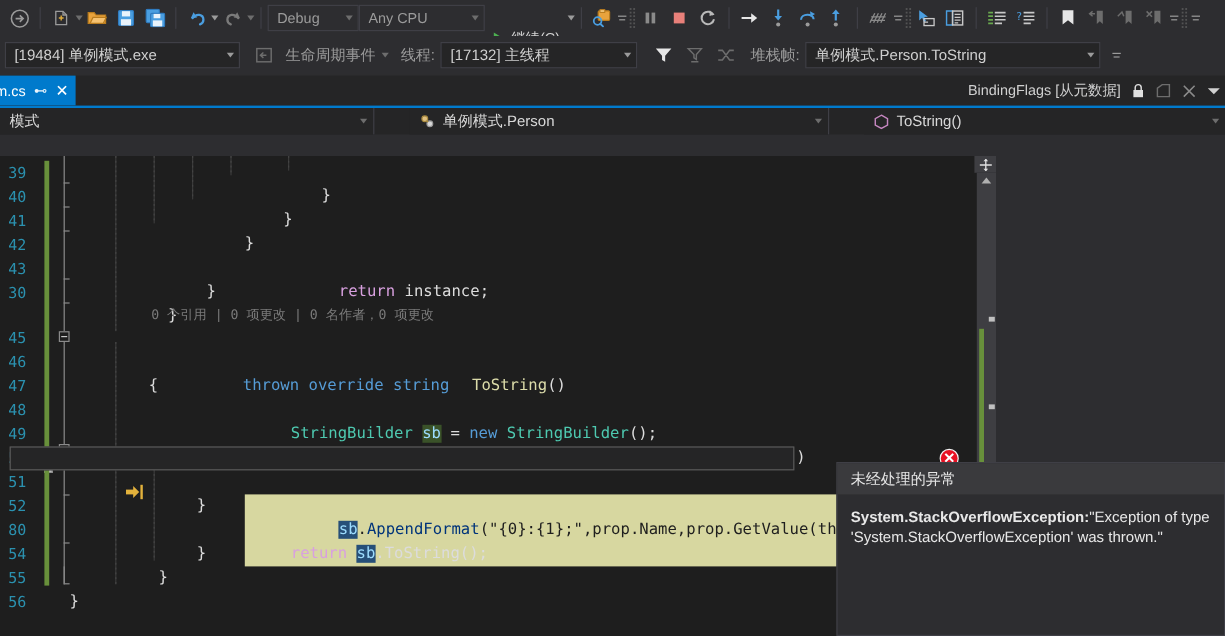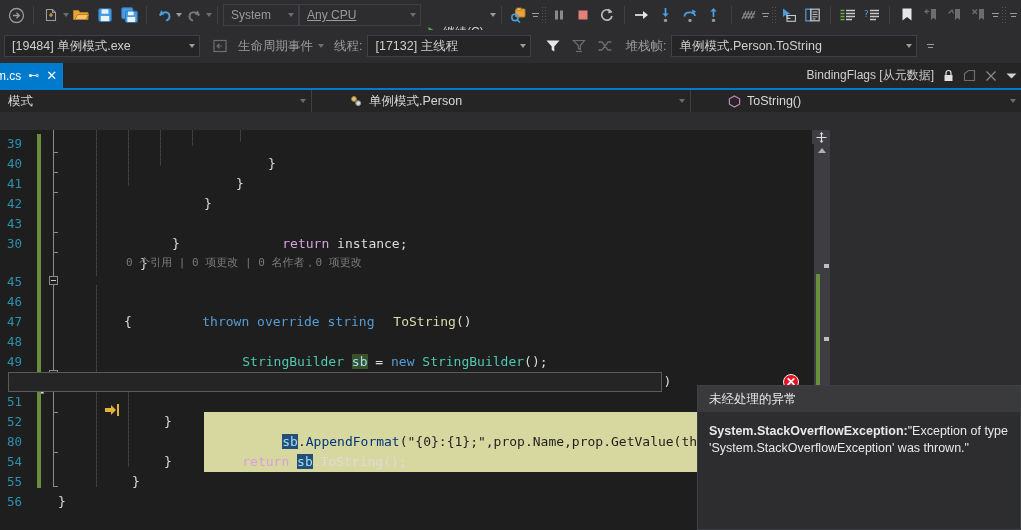--- a/index.html
+++ b/index.html
@@ -30,21 +30,21 @@
   .tbtn { height:24px; min-width:24px; display:flex; align-items:center; justify-content:center;
           padding:0 2px; flex:none; }
   .tbtn.lbl { padding:0 6px; gap:4px;margin-top:35px; }
   .tbtn .txt { font-size:12px; color:#d4d4d4; white-space:nowrap; }
   .combo {
     height:22px; border:1px solid #3f3f46; background:#2d2d30; display:flex; align-items:center;
     padding:0 4px 0 7px; flex:none; gap:6px; color:#9b9b9b; font-size:12px;
   }
   .combo .cval { flex:1; white-space:nowrap; overflow:hidden; }
   .combo.debug { width:76px; }
-  .combo.cpu   { width:122px;text-decoration:underline; }
+  .combo.cpu   { width:105px; }
 
   
   .toolbar2 {
     position:absolute; left:0; top:30px; width:1021px; height:32px;
     background:#2d2d30; display:flex; align-items:center; padding:0 4px; gap:2px;
   }
   .combo2 {
     height:22px; border:1px solid #3f3f46; background:#252526; display:flex; align-items:center;
     padding:0 4px 0 7px; gap:6px; font-size:12.5px; color:#cfcfcf;
   }
@@ -268,21 +268,21 @@
       <svg width="17" height="16" viewBox="0 0 17 16">
         <path d="M12.5 8c-3-4-9-3.5-9 1.5 0 2 1.2 3.3 2.8 3.8" fill="none" stroke="#7a7a7a" stroke-width="1.9" stroke-linecap="round"></path>
         <path d="M11.7 3.2 14 8.2l-5.2-.6z" fill="#7a7a7a"></path>
       </svg>
     </div>
     <div class="dd-arrow dim"></div>
 
     <div class="sep"></div>
 
     <div class="combo debug">
-      <span class="cval">System</span>
+      <span class="cval">Debug</span>
       <span class="dd-arrow dim"></span>
     </div>
 
     <div class="combo cpu">
       <span class="cval">Any CPU</span>
       <span class="dd-arrow dim"></span>
     </div>
 
     <div class="tbtn lbl">
       <svg width="12" height="13" viewBox="0 0 12 13">

